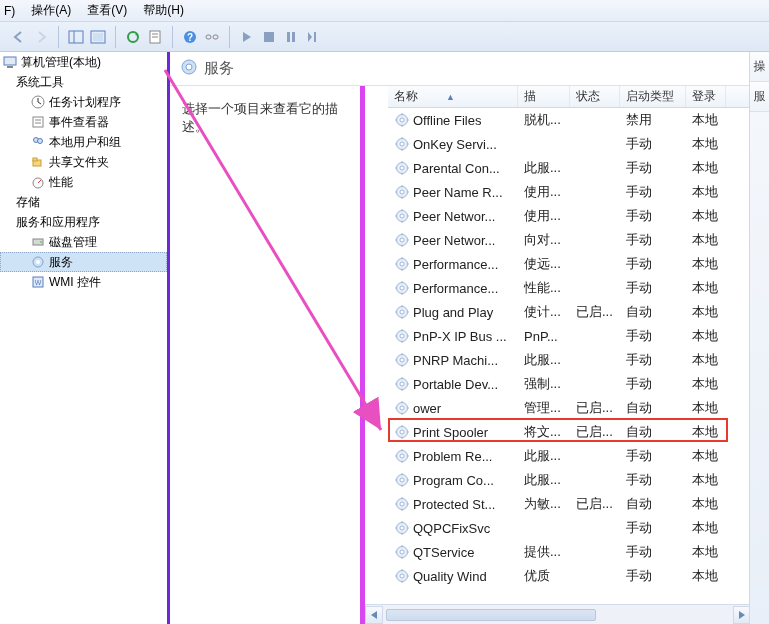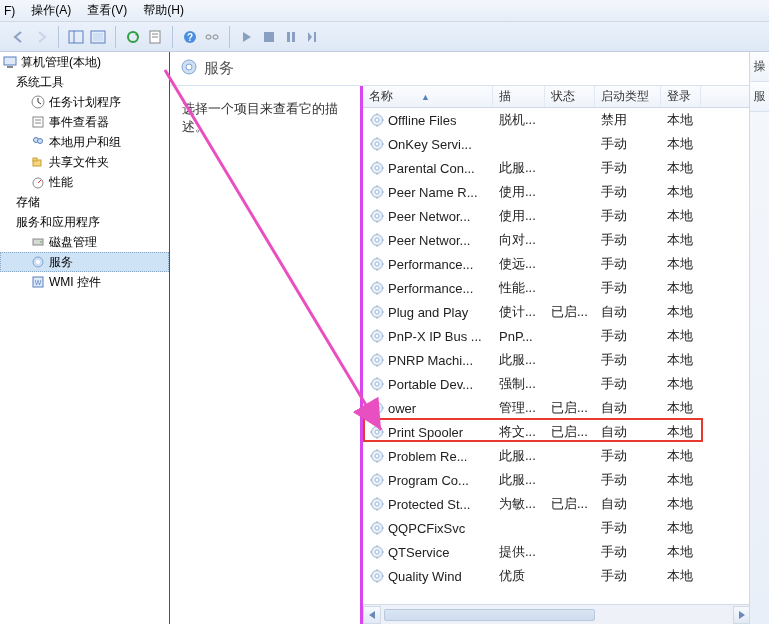--- a/index.html
+++ b/index.html
@@ -5,32 +5,32 @@
 * { box-sizing: border-box; margin: 0; padding: 0; }
 body { font-family: "Microsoft YaHei", "SimSun", Tahoma, sans-serif; font-size: 12px; background: #fff; width: 769px; height: 624px; overflow: hidden; position: relative; }
 .menubar { height: 22px; background: linear-gradient(#f4f8fd, #e6edf7); padding-left: 4px; display: flex; align-items: center; border-bottom: 1px solid #d0d7e5; }
 .menubar span { margin-right: 16px; color: #000; }
 .toolbar { height: 30px; background: linear-gradient(#eaf1fb, #dee8f5); display: flex; align-items: center; padding: 0 4px; border-bottom: 1px solid #bfcde0; }
 .tb-group { display: flex; align-items: center; padding: 0 4px; }
 .tb-sep { width: 1px; height: 22px; background: #b6c7dd; margin: 0 2px; }
 .tb-btn { width: 20px; height: 20px; margin: 0 1px; display: flex; align-items: center; justify-content: center; border-radius: 2px; }
 .tb-btn svg { display: block; }
 .content { display: flex; height: calc(100% - 52px); }
-.tree-pane { width: 170px; border-right: 1px solid #6d28d9; background: #fff; overflow: hidden; }
+.tree-pane { width: 170px; border-right: 3px solid #6d28d9; background: #fff; overflow: hidden; }
 .tree-item { display: flex; align-items: center; height: 20px; padding-left: 2px; white-space: nowrap; }
 .tree-item.level1 { padding-left: 30px; }
 .tree-item.selected { background: #cfe3f7; outline: 1px dotted #8aa8c8; outline-offset: -1px; }
 .tree-icon { width: 16px; height: 16px; margin-right: 3px; display: inline-flex; align-items: center; justify-content: center; }
 .main-pane { flex: 1; display: flex; flex-direction: column; position: relative; }
 .main-header { height: 34px; background: #fff; display: flex; align-items: center; padding: 0 10px; border-bottom: 1px solid #d9e3f0; }
 .main-header .gear { margin-right: 6px; }
 .main-header-title { color: #555; font-size: 15px; }
 .main-body { flex: 1; display: flex; overflow: hidden; }
 .desc-pane { width: 190px; padding: 14px 10px 10px 12px; color: #333; font-size: 13px; }
-.list-pane { flex: 1; display: flex; flex-direction: column; position: relative; border-left: 3px solid #d946ef; }
+.list-pane { flex: 1; display: flex; flex-direction: column; position: relative; border-left: 5px solid #d946ef; padding-left: 23px; }
 .list-head { display: flex; height: 22px; background: linear-gradient(#fbfcfe,#eef3fa); border-bottom: 1px solid #cfd9e8; font-size: 12px; color: #333; }
 .col { display: flex; align-items: center; padding: 0 6px; border-right: 1px solid #e2e9f3; overflow: hidden; white-space: nowrap; }
 .col.name { width: 130px; }
 .col.desc { width: 52px; }
 .col.status { width: 50px; }
 .col.start { width: 66px; text-align: right; }
 .col.logon { width: 40px; text-align: right; }
 .list-rows { flex: 1; overflow: hidden; position: relative; }
 .row { display: flex; height: 24px; align-items: center; font-size: 13px; color: #222; }
 .row .col { border-right: none; }

